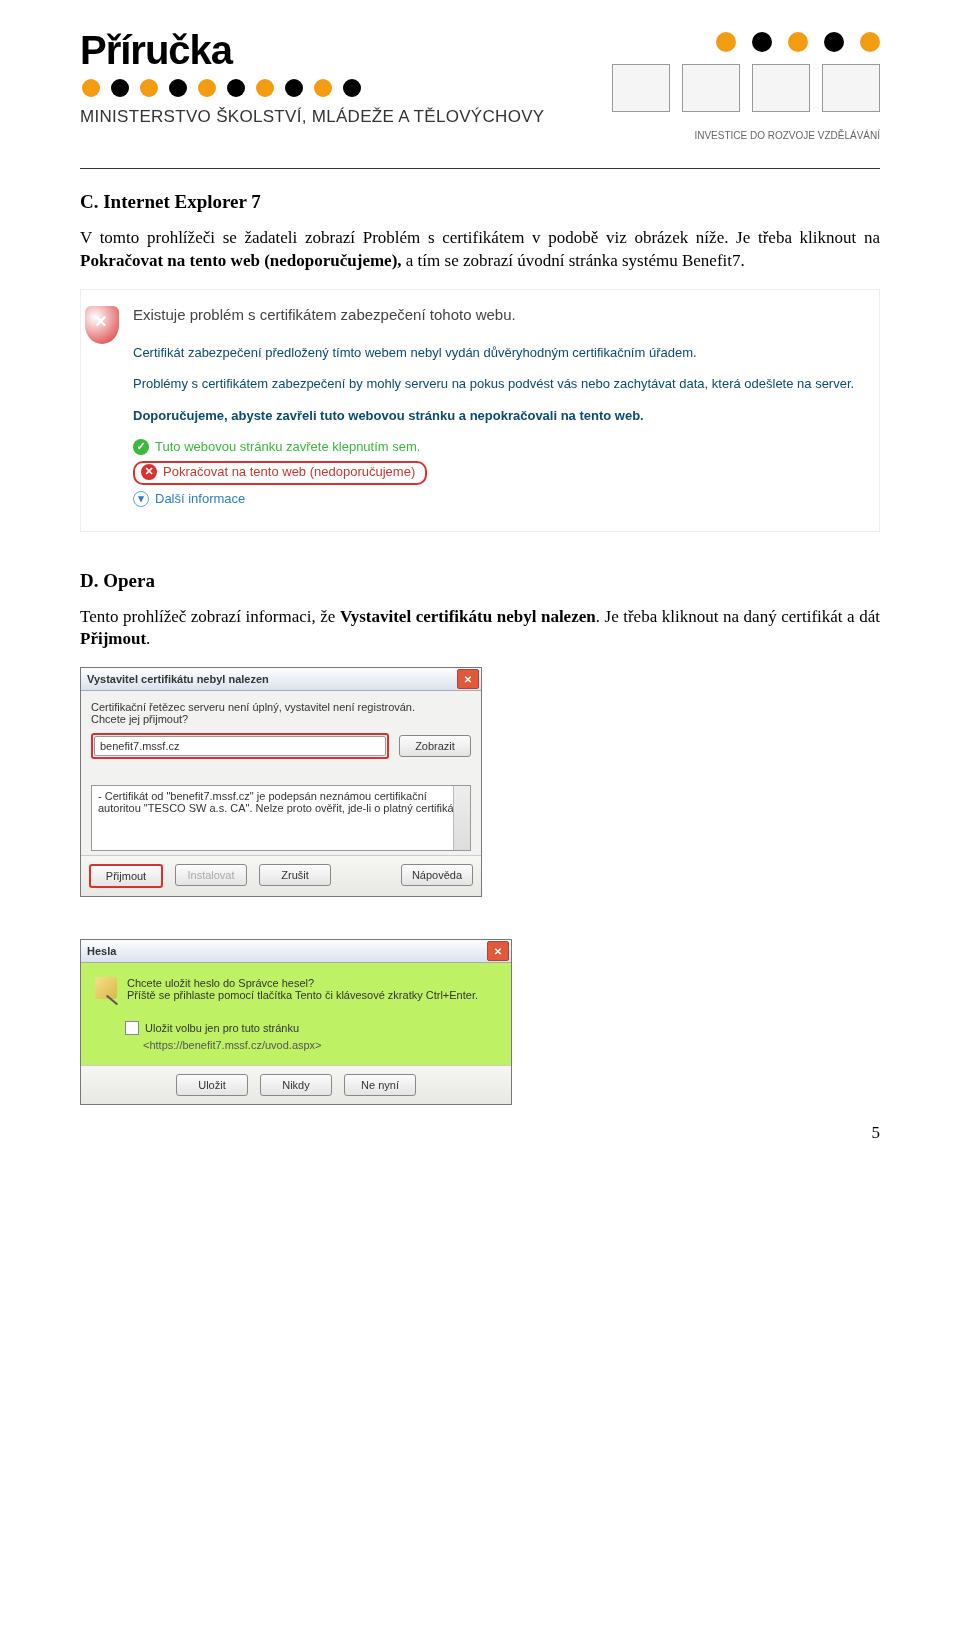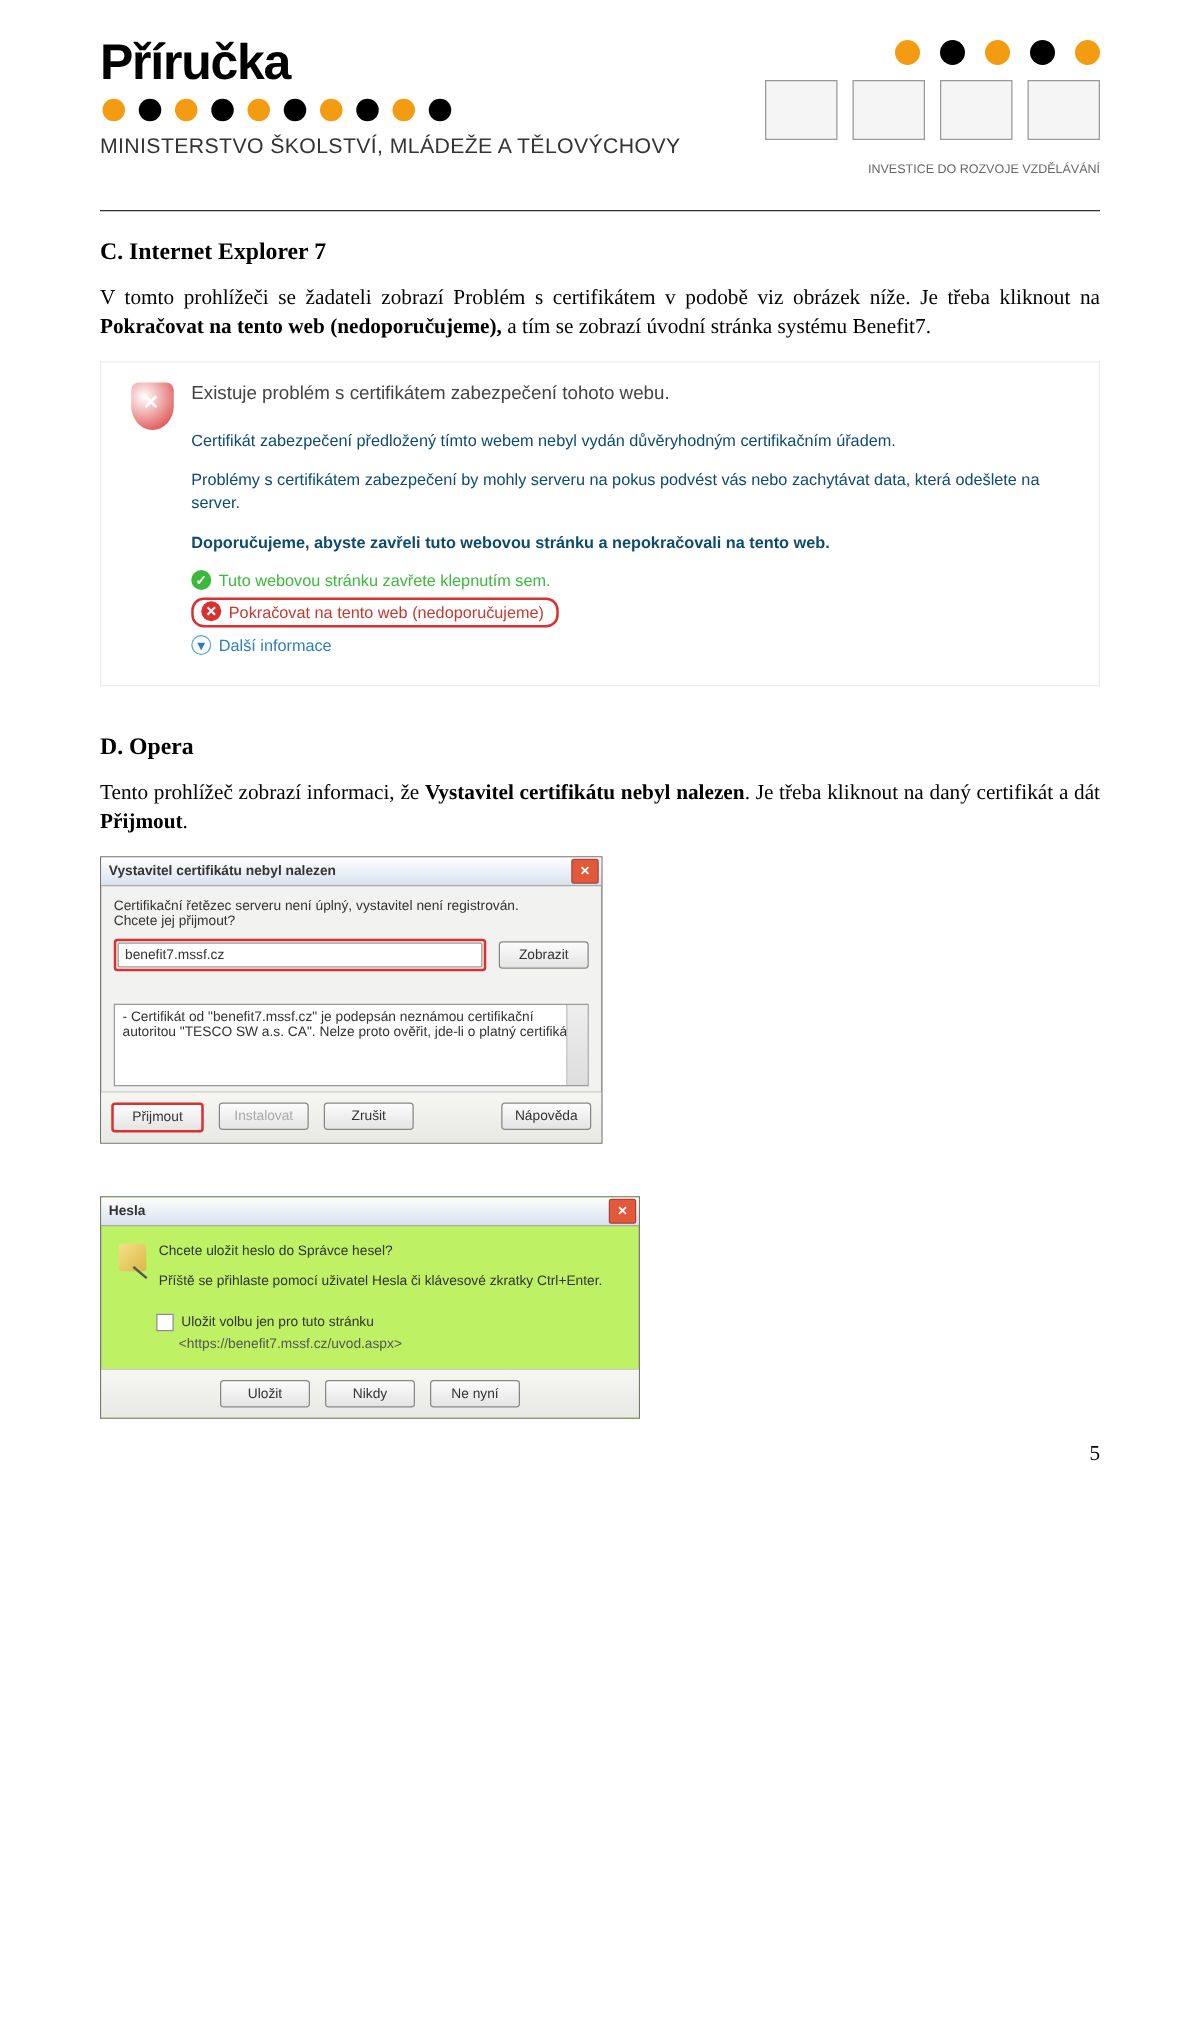--- a/index.html
+++ b/index.html
@@ -15,21 +15,21 @@
   .subt { font-family:Arial,Helvetica,sans-serif; font-size:17px; letter-spacing:0.3px; color:#333; }
   .hr { border-top:1.5px solid #333; margin:10px 0 22px 0; }
   .logos-right{position:absolute;right:0;top:36px;display:flex;gap:12px;align-items:flex-start}
   .logo-box{width:56px;height:46px;border:1px solid #999;font-size:0;background:#f5f5f5}
   .logos-sub{position:absolute;right:0;top:102px;font-family:Arial;font-size:10px;color:#666}
   
   h2 { font-size:19px; font-weight:bold; margin:0 0 14px 0; }
   p { font-size:17px; line-height:1.35; margin:0 0 16px 0; text-align:justify; }
   b{font-weight:bold}
   
-  .ie7 { font-family:"Segoe UI",Tahoma,sans-serif; font-size:13px; color:#555; background:#fff; border:1px solid #eee; padding:16px 10px 22px 24px; margin:6px 0 38px 0; }
+  .ie7 { font-family:"Segoe UI",Tahoma,sans-serif; font-size:13px; color:#555; background:#fff; border:1px solid #eee; padding:16px 10px 22px 4px; margin:6px 0 38px 0; }
   .ie7-h { display:flex; align-items:flex-start; gap:14px; }
   .shield { width:34px; height:38px; background:radial-gradient(circle at 30% 30%,#fff,#d93030); border-radius:6px 6px 50% 50%; position:relative; flex:none; }
   .shield:after{content:"✕";color:#fff;font-weight:bold;position:absolute;left:9px;top:6px;font-size:16px}
   .ie7-title { color:#444; font-size:15px; margin-bottom:18px; }
   .ie7-block { margin-left:48px; }
   .ie7 p { font-family:inherit; font-size:13px; color:#0c4a6e; margin:0 0 14px 0; text-align:left; }
   .ie7-strong { color:#555; font-weight:bold; }
   .ie7-link { display:flex; align-items:center; gap:6px; margin:6px 0 2px 48px; }
   .ic { width:16px; height:16px; border-radius:50%; display:inline-flex; align-items:center; justify-content:center; font-size:11px; font-weight:bold; flex:none; }
   .ic-g{background:#3cb83c;color:#fff}
@@ -169,22 +169,22 @@
 
   <div class="hesla">
     <div class="tbar">
       <span>Hesla</span>
       <span class="cx">✕</span>
     </div>
     <div class="body">
       <div class="r1">
         <div class="wand"></div>
         <div>
-          <div style="margin-bottom:12px">Chcete uložit heslo do Správce hesel?</div>
-          <div>Příště se přihlaste pomocí uživatel Hesla či klávesové zkratky Ctrl+Enter.</div>
+          <div style="">Chcete uložit heslo do Správce hesel?</div>
+          <div>Příště se přihlaste pomocí tlačítka Tento či klávesové zkratky Ctrl+Enter.</div>
         </div>
       </div>
       <div class="chk">
         <span class="box"></span>
         <span>Uložit volbu jen pro tuto stránku</span>
       </div>
       <div class="url">&lt;https://benefit7.mssf.cz/uvod.aspx&gt;</div>
     </div>
     <div class="brow">
       <span class="btn">Uložit</span>

